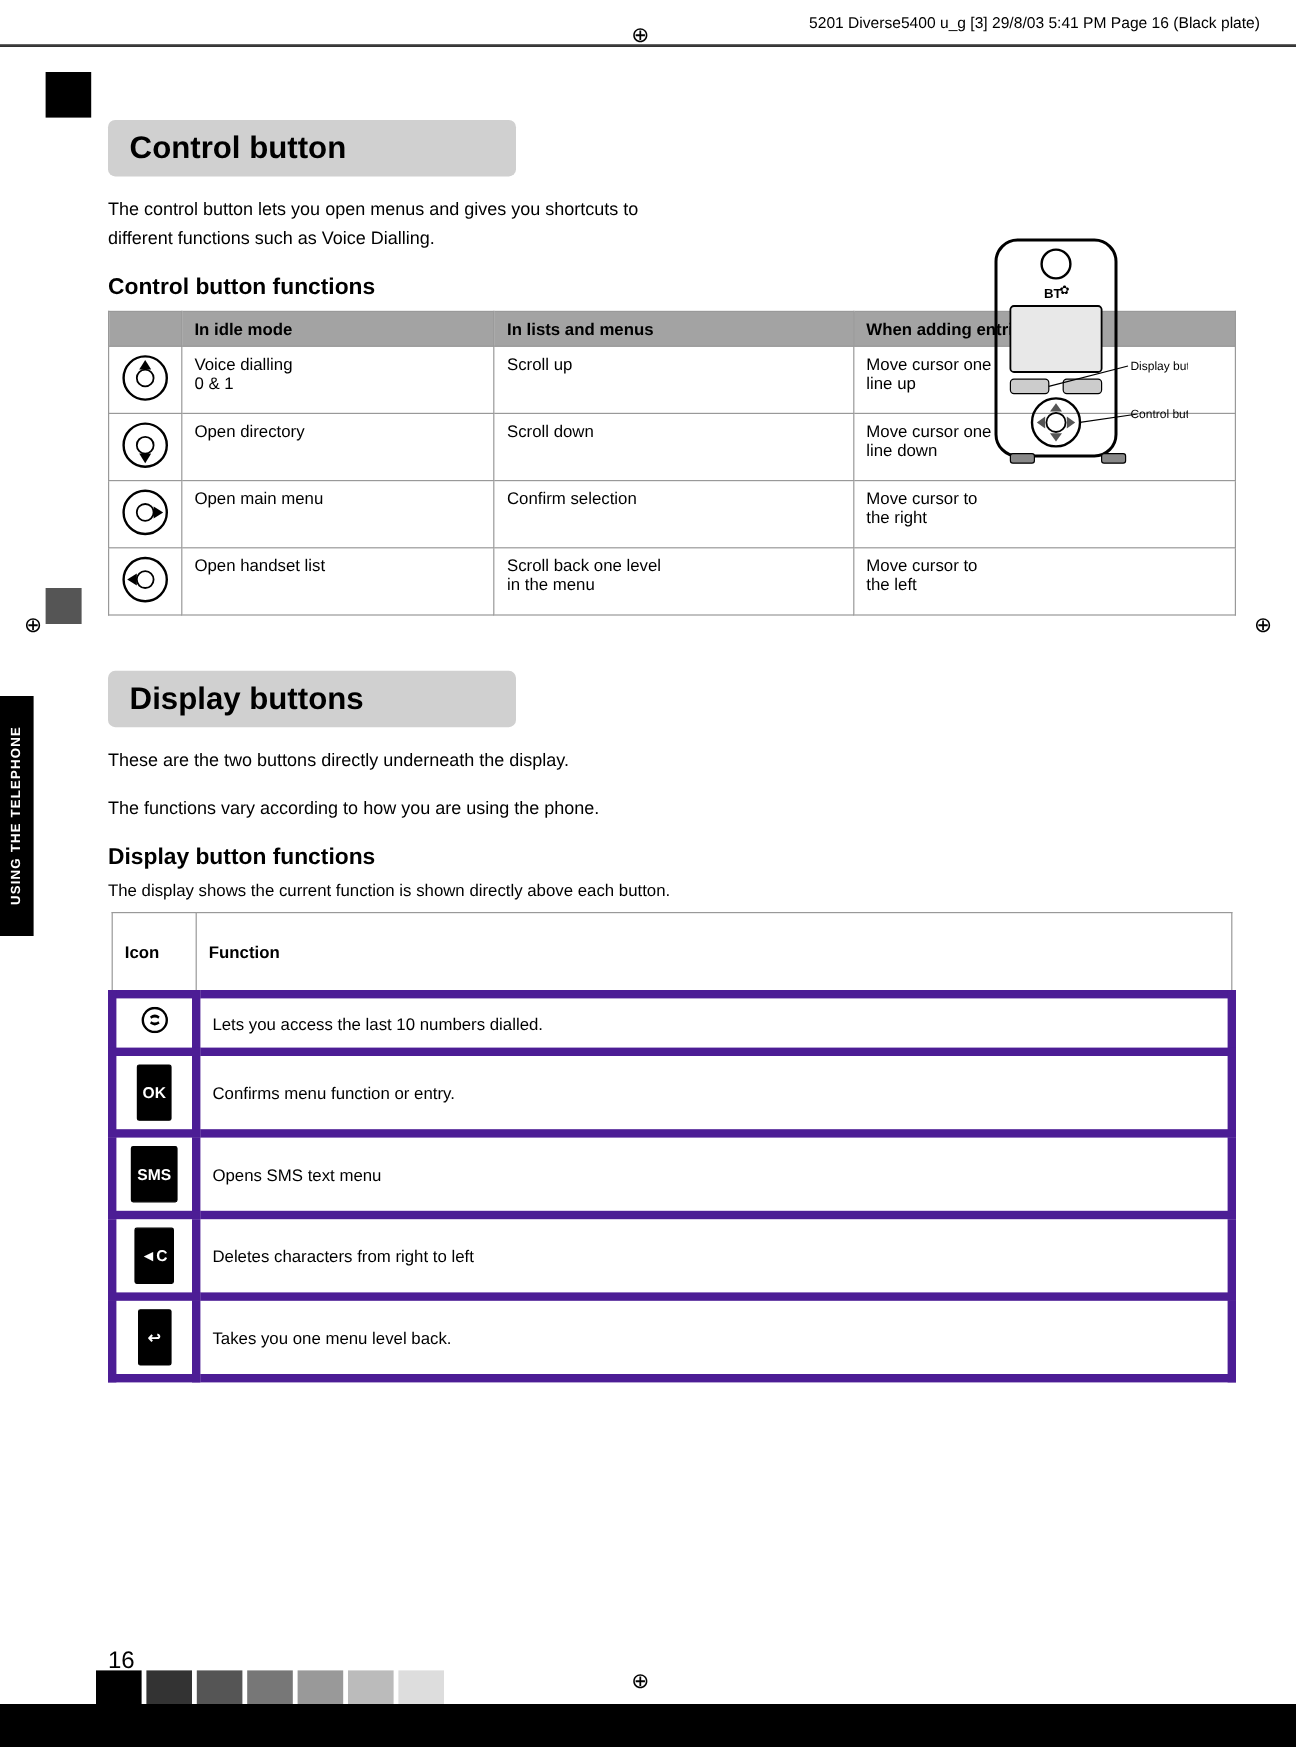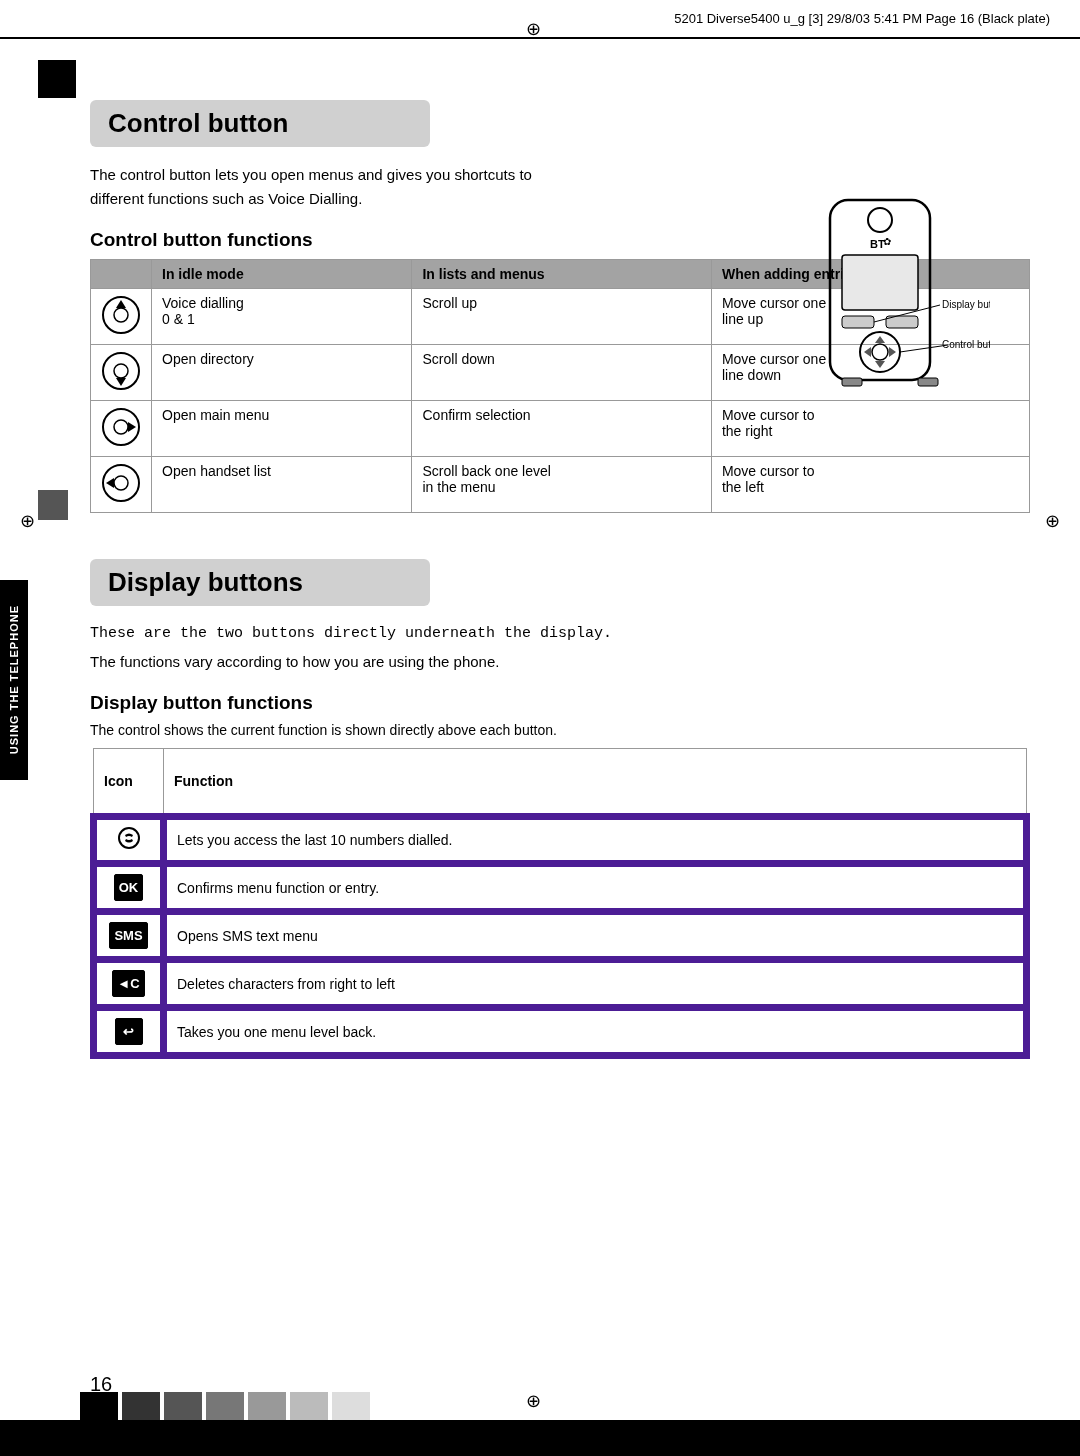--- a/index.html
+++ b/index.html
@@ -210,21 +210,21 @@
     .reg-mark {
       position: absolute;
       font-size: 18px;
       color: #000;
     }
 
     .display-btn-icon {
       font-size: 13px;
       font-weight: bold;
       border: 1px solid #000;
-      padding: 5px 4px;
+      padding: 15px 4px;
       background: #000;
       color: #fff;
       display: inline-block;
       min-width: 28px;
       text-align: center;
       border-radius: 2px;
     }
 
     .section-block-control {
       position: relative;
@@ -382,25 +382,25 @@
     </table>
   </div>
 
   <div class="section-block-display">
 
     
     <div class="section-header" style="margin-top:16px;">
       <h2>Display buttons</h2>
     </div>
 
-    <p class="intro-text" style="margin-bottom:4px;font-family:Liberation Mono, monospace;">These are the two buttons directly underneath the display.</p>
+    <p class="intro-text" style="margin-bottom:16px;">These are the two buttons directly underneath the display.</p>
     <p class="intro-text">The functions vary according to how you are using the phone.</p>
 
     <p class="subsection-heading">Display button functions</p>
-    <p style="font-size:14px; margin-bottom:8px;">The control shows the current function is shown directly above each button.</p>
+    <p style="font-size:14px; margin-bottom:8px;">The display shows the current function is shown directly above each button.</p>
 
     
     <table class="display-table">
       <thead>
         <tr>
           <th>Icon</th>
           <th>Function</th>
         </tr>
       </thead>
       <tbody>

